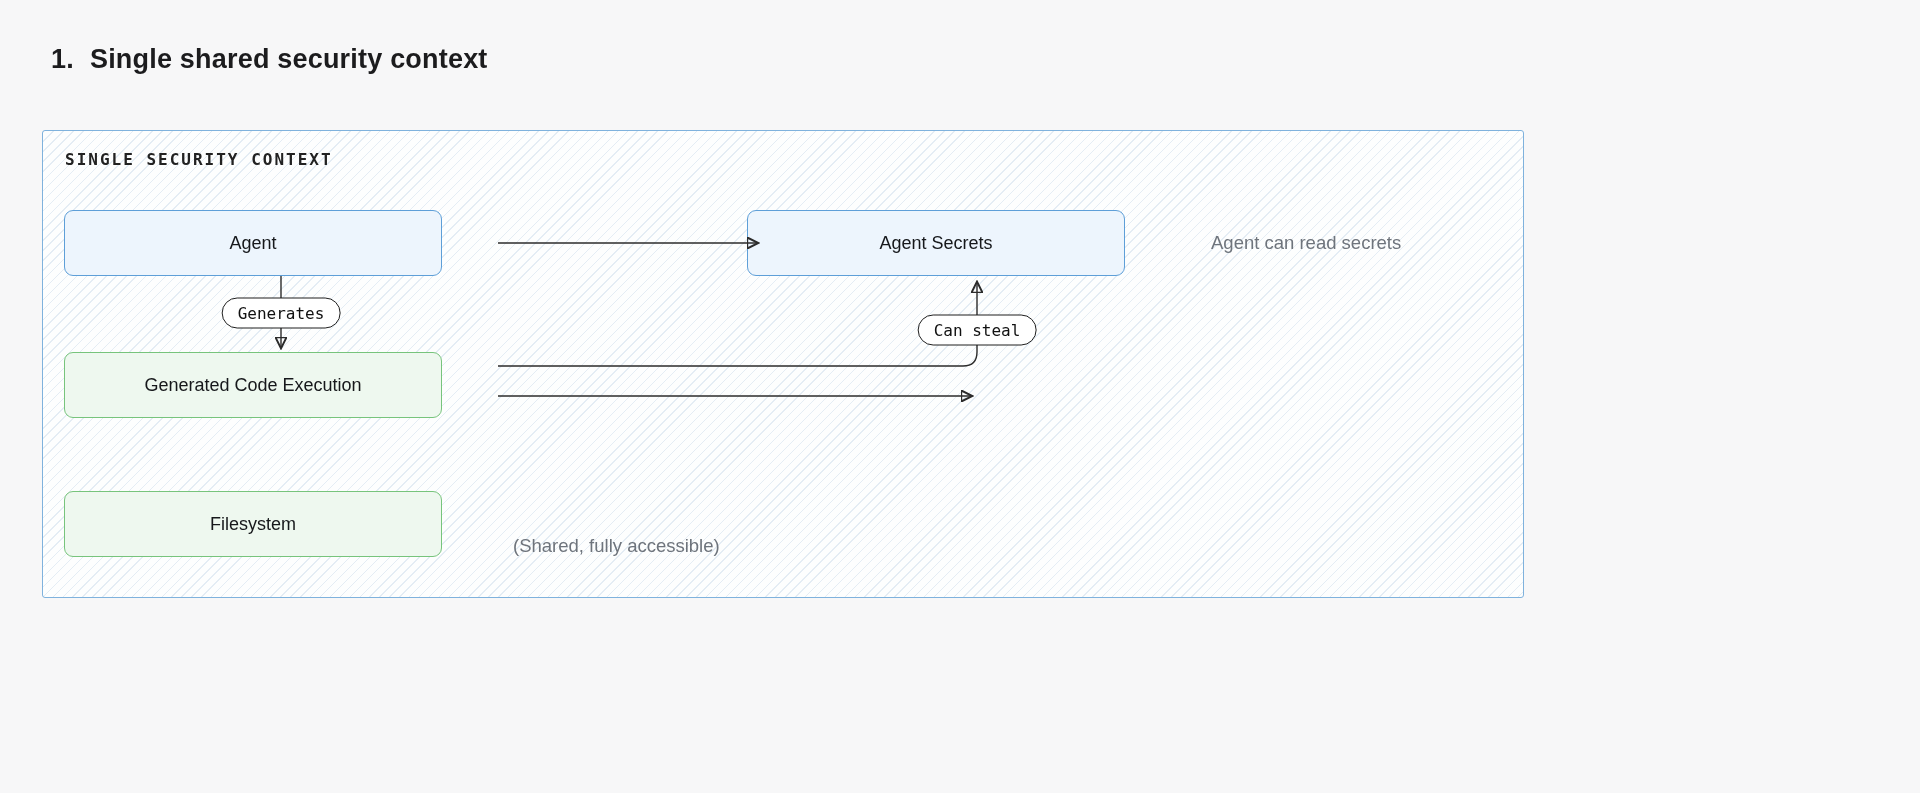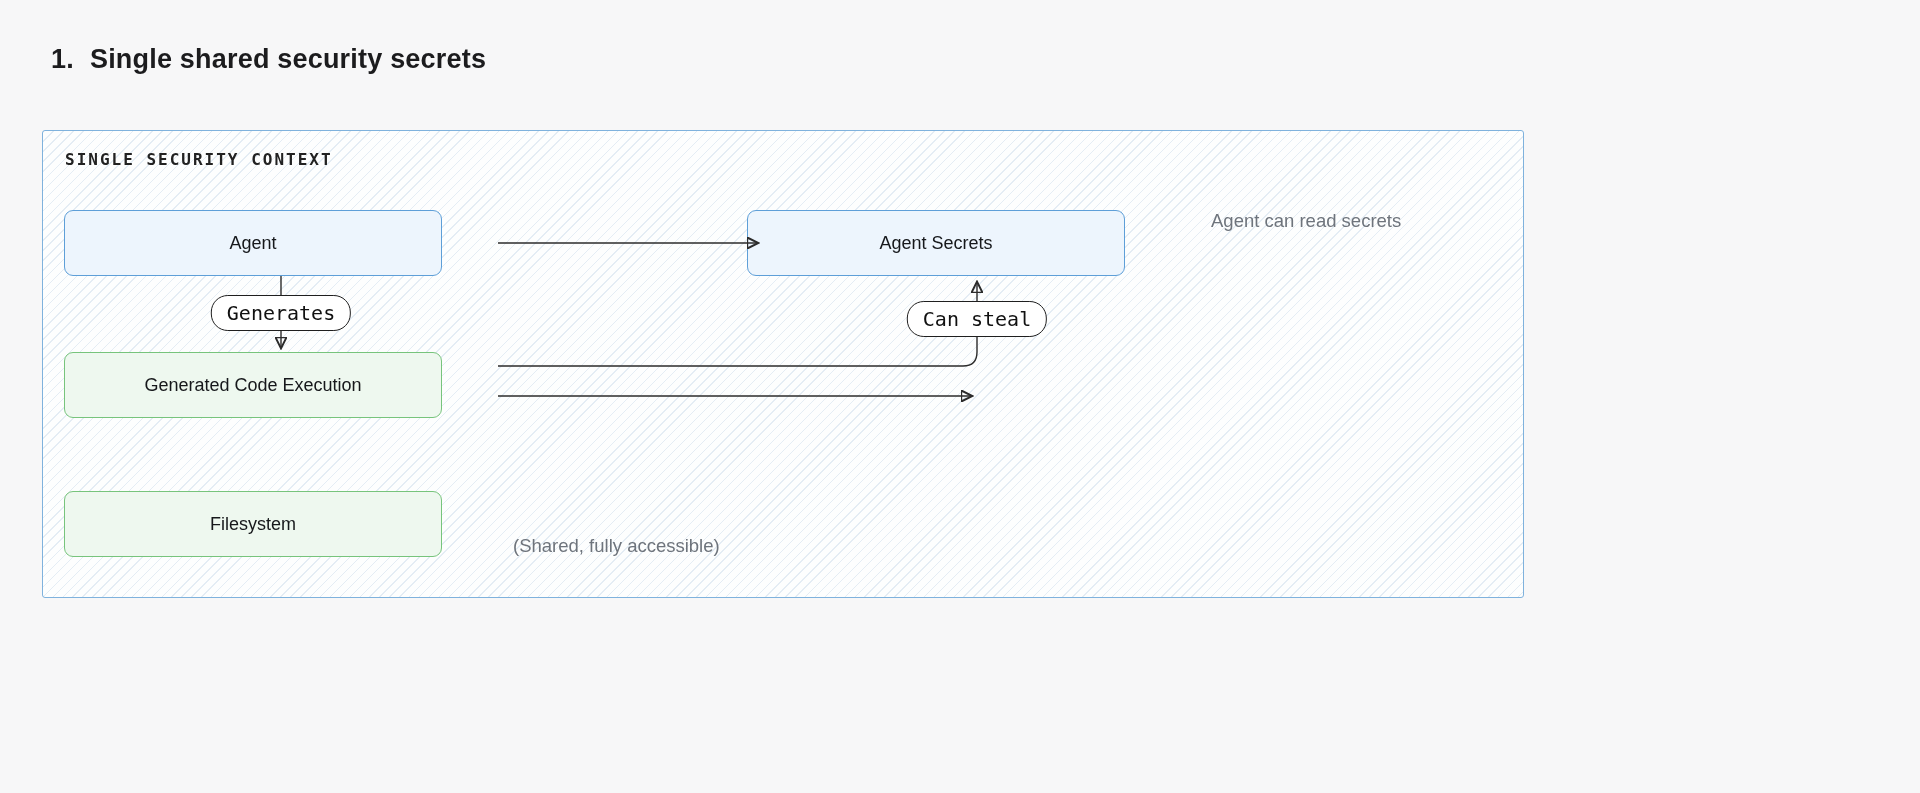--- a/index.html
+++ b/index.html
@@ -74,37 +74,38 @@
   .node-generated-code { left: 21px; top: 221px; }
   .node-filesystem { left: 21px; top: 360px; }
   .edge-pill {
     position: absolute;
     transform: translate(-50%, -50%);
     background: #ffffff;
     border: 1.5px solid #1f1f1f;
     border-radius: 17px;
     padding: 5px 15px;
     font-family: "DejaVu Sans Mono", "Liberation Mono", monospace;
-    font-size: 20px;
+    font-size: 16px;
     color: #111;
     white-space: nowrap;
     z-index: 3;
   }
   .pill-generates { left: 238px; top: 182px; }
-  .pill-can-steal { left: 934px; top: 188px; }
+  .pill-can-steal { left: 934px; top: 199px; }
   .annotation {
     position: absolute;
     color: #6e747c;
     font-size: 18.5px;
   }
   .ann-read-secrets {
     left: 1168px;
     top: 79px;
     height: 66px;
     display: flex;
+    align-items: center;
   }
   .ann-reachable {
     left: 949px;
     top: 238px;
     line-height: 31px;
   }
   .ann-shared {
     left: 470px;
     top: 360px;
     height: 66px;
@@ -124,21 +125,21 @@
     stroke: #2b2b2b;
     stroke-width: 1.4;
     fill: none;
   }
 </style>
 </head>
 <body>
 
 <div class="page-title">
   <span>1.</span>
-  <span>Single shared security secrets</span>
+  <span>Single shared security context</span>
 </div>
 
 <div class="diagram">
 
   <div class="context-label">SINGLE SECURITY CONTEXT</div>
 
   <svg class="connector-layer" viewBox="0 0 1482 468" xmlns="http://www.w3.org/2000/svg">
     <defs>
       <marker id="arrowhead" markerWidth="9" markerHeight="8" refX="7" refY="4" orient="auto">
         <path d="M0,0 L8,4 L0,8 Z" fill="#2b2b2b" stroke="none"></path>

